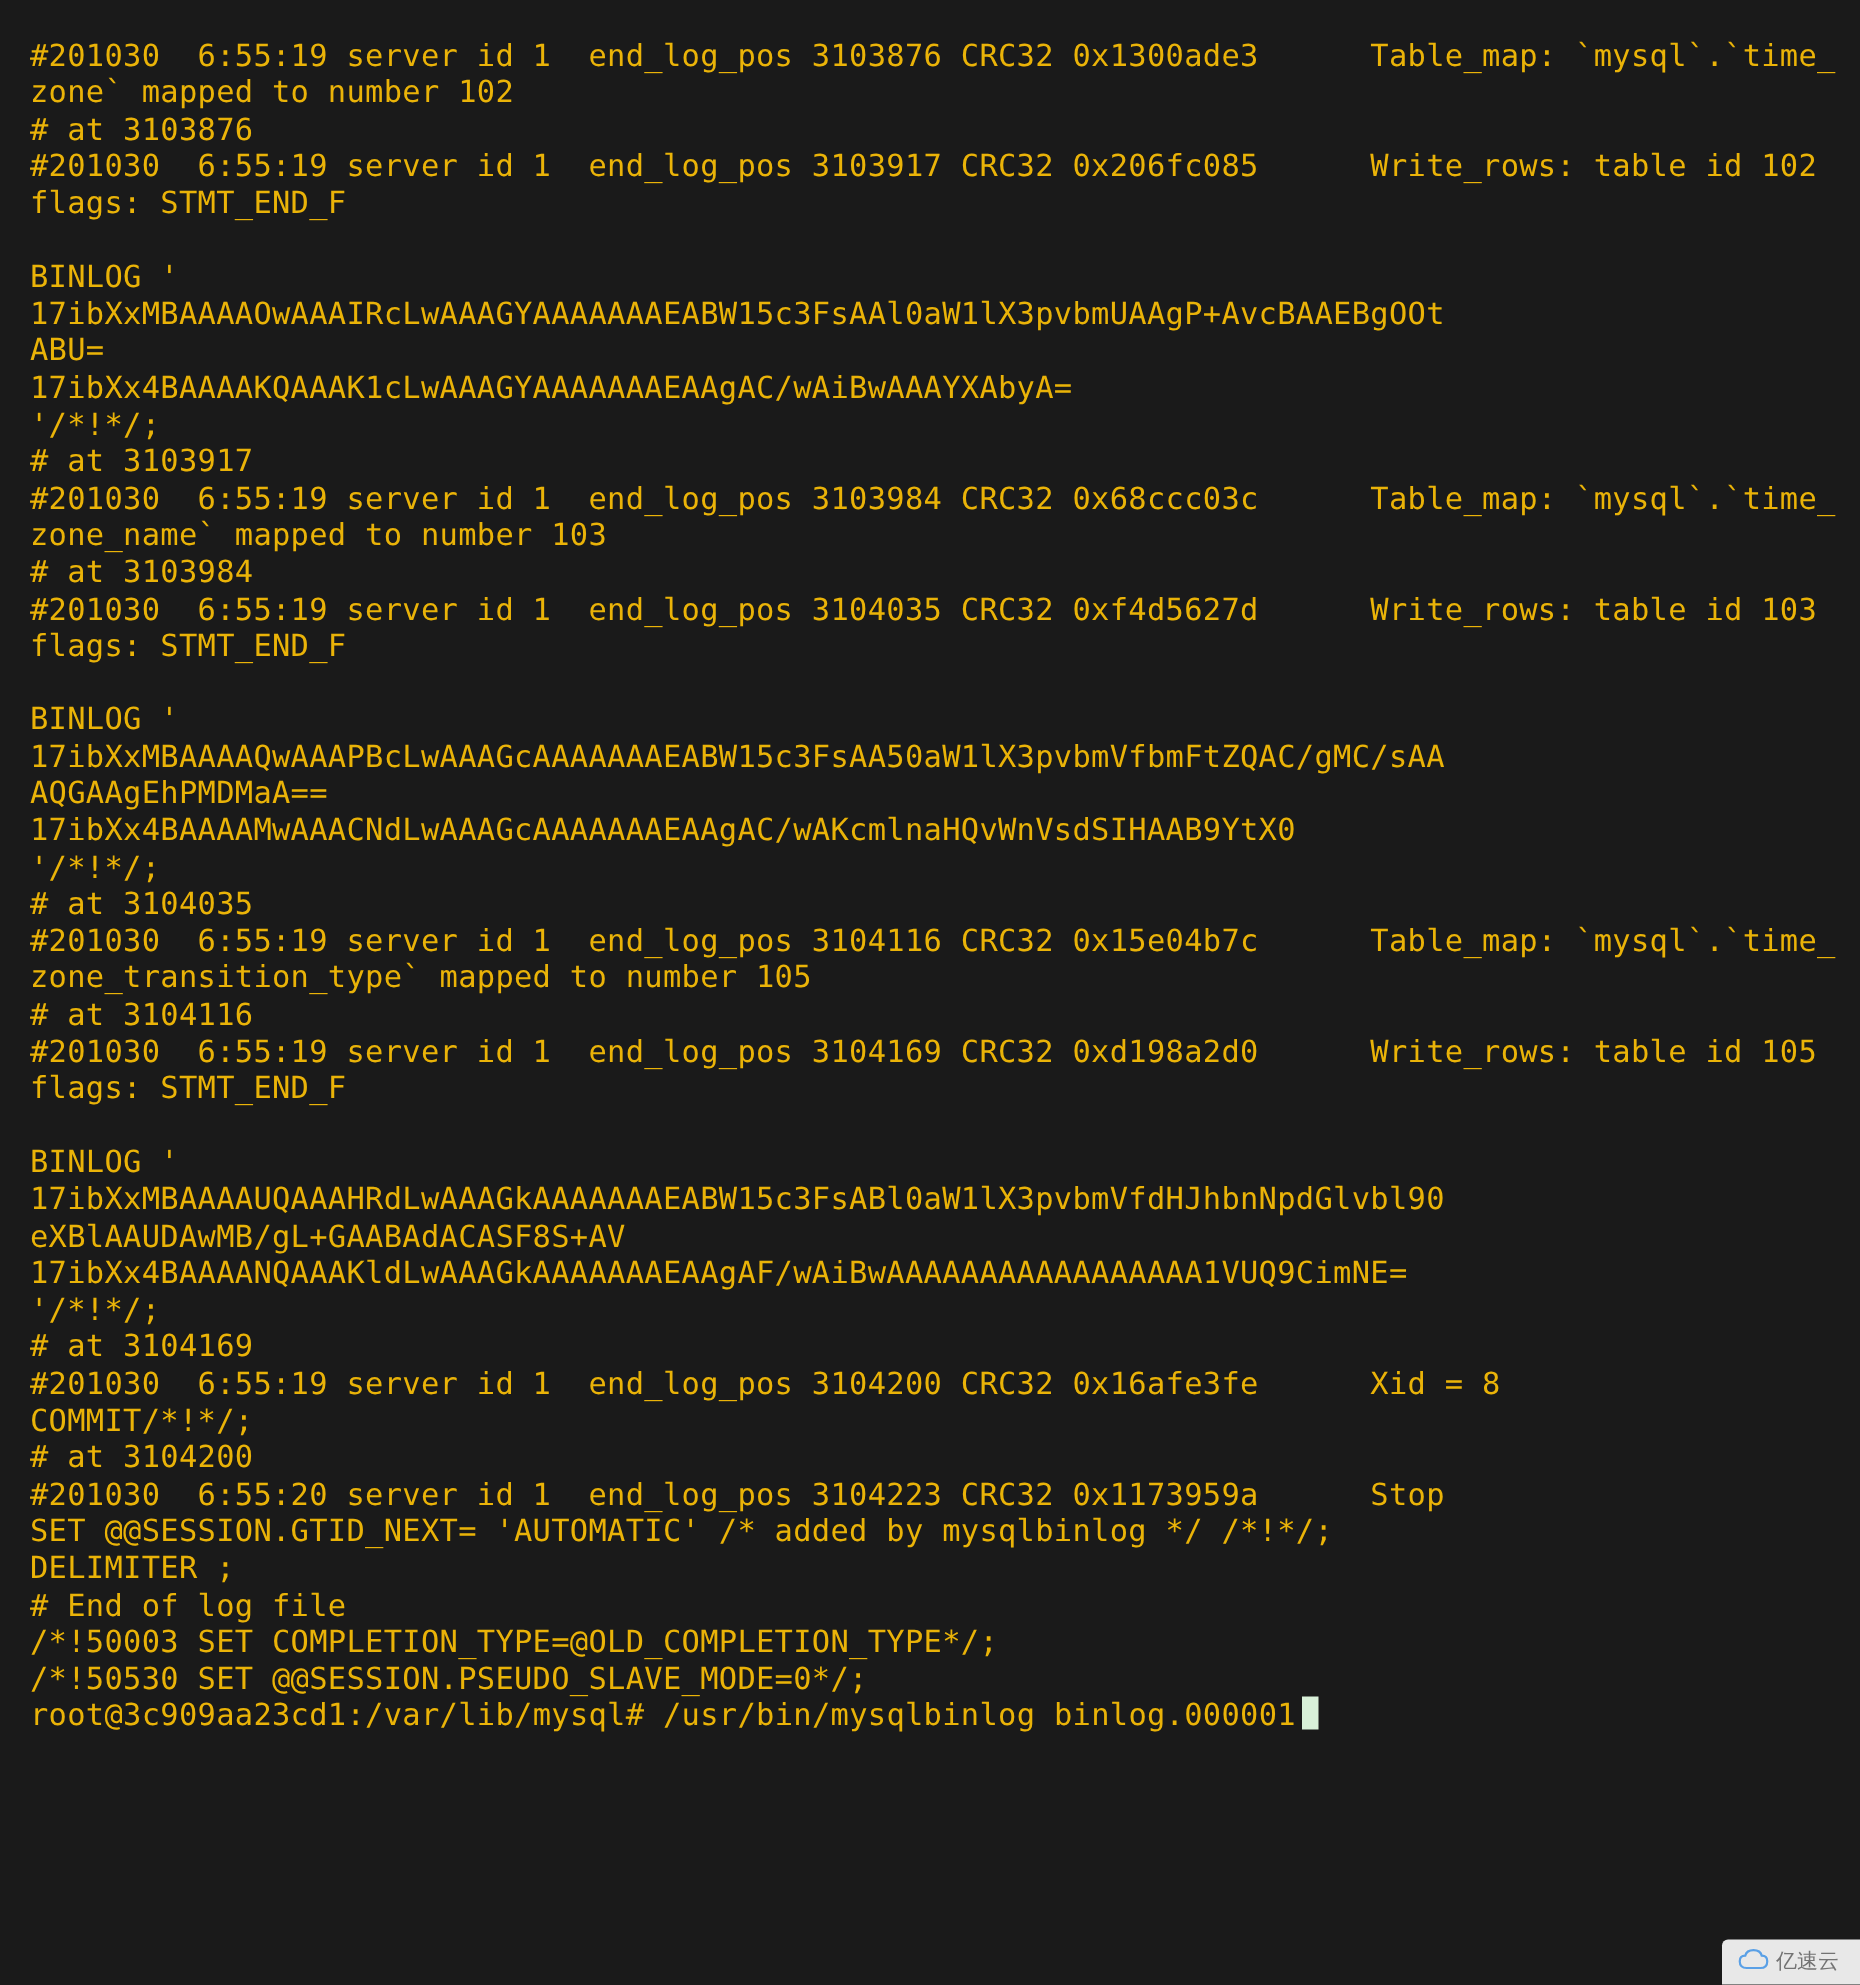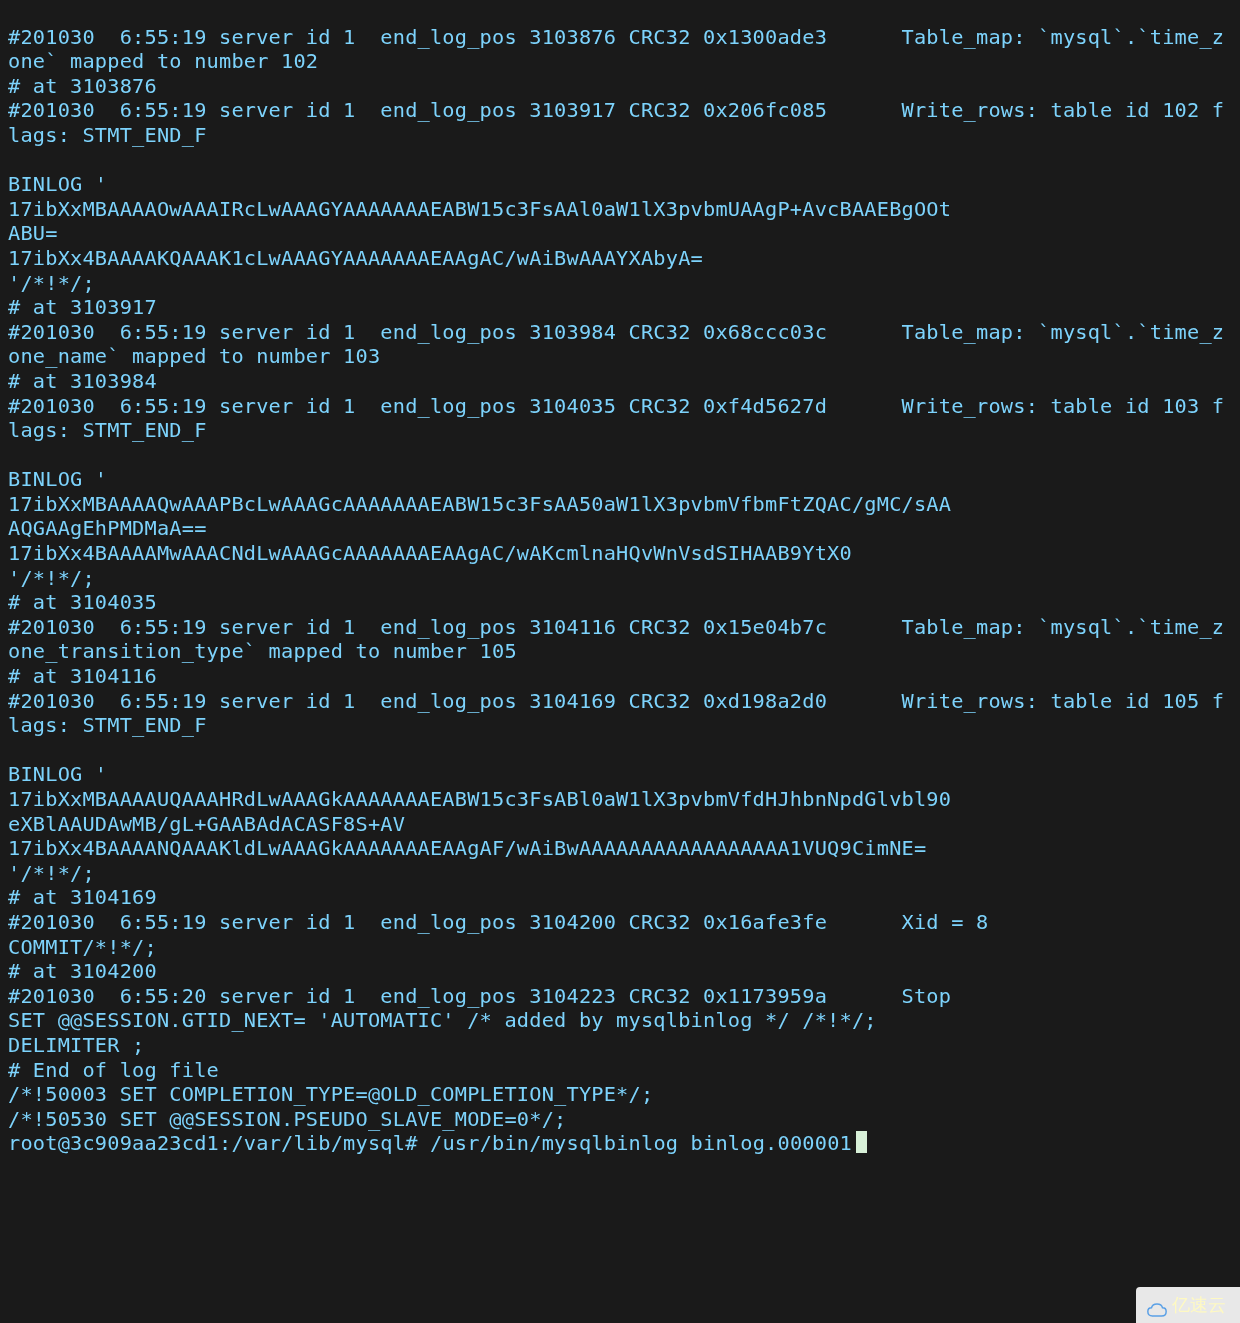--- a/index.html
+++ b/index.html
@@ -7,47 +7,47 @@
     padding: 0;
     background: #1a1a1a;
     width: 1240px;
     height: 1323px;
     overflow: hidden;
   }
   .terminal {
     font-family: "DejaVu Sans Mono", "Menlo", "Consolas", monospace;
     font-size: 20.3px;
     line-height: 24.6px;
-    color: #7dd3fc;
-    padding: 0 8px 8px 8px;
+    color: #eab308;
+    padding: 0 8px 8px 20px;
     white-space: pre-wrap;
     word-break: break-all;
     letter-spacing: 0.2px;
   }
   .cursor {
     display: inline-block;
     width: 11px;
     height: 22px;
     background: #d8f0d8;
     vertical-align: text-bottom;
     margin-left: 4px;
     position: relative;
     top: -2px;
   }
   .watermark {
     position: absolute;
     right: 0;
     bottom: 0;
     background: rgba(255,255,255,0.9);
-    color: #fef9c3;
+    color: #737373;
     font-family: "Microsoft YaHei", Arial, sans-serif;
-    font-size: 18px;
+    font-size: 14px;
     padding: 6px 14px 6px 10px;
     display: flex;
-    align-items: flex-end;
+    align-items: flex-start;
     gap: 6px;
     border-top-left-radius: 4px;
   }
   .wm-icon {
     width: 20px;
     height: 14px;
     position: relative;
   }
   .wm-icon svg { display:block; }
 </style>

